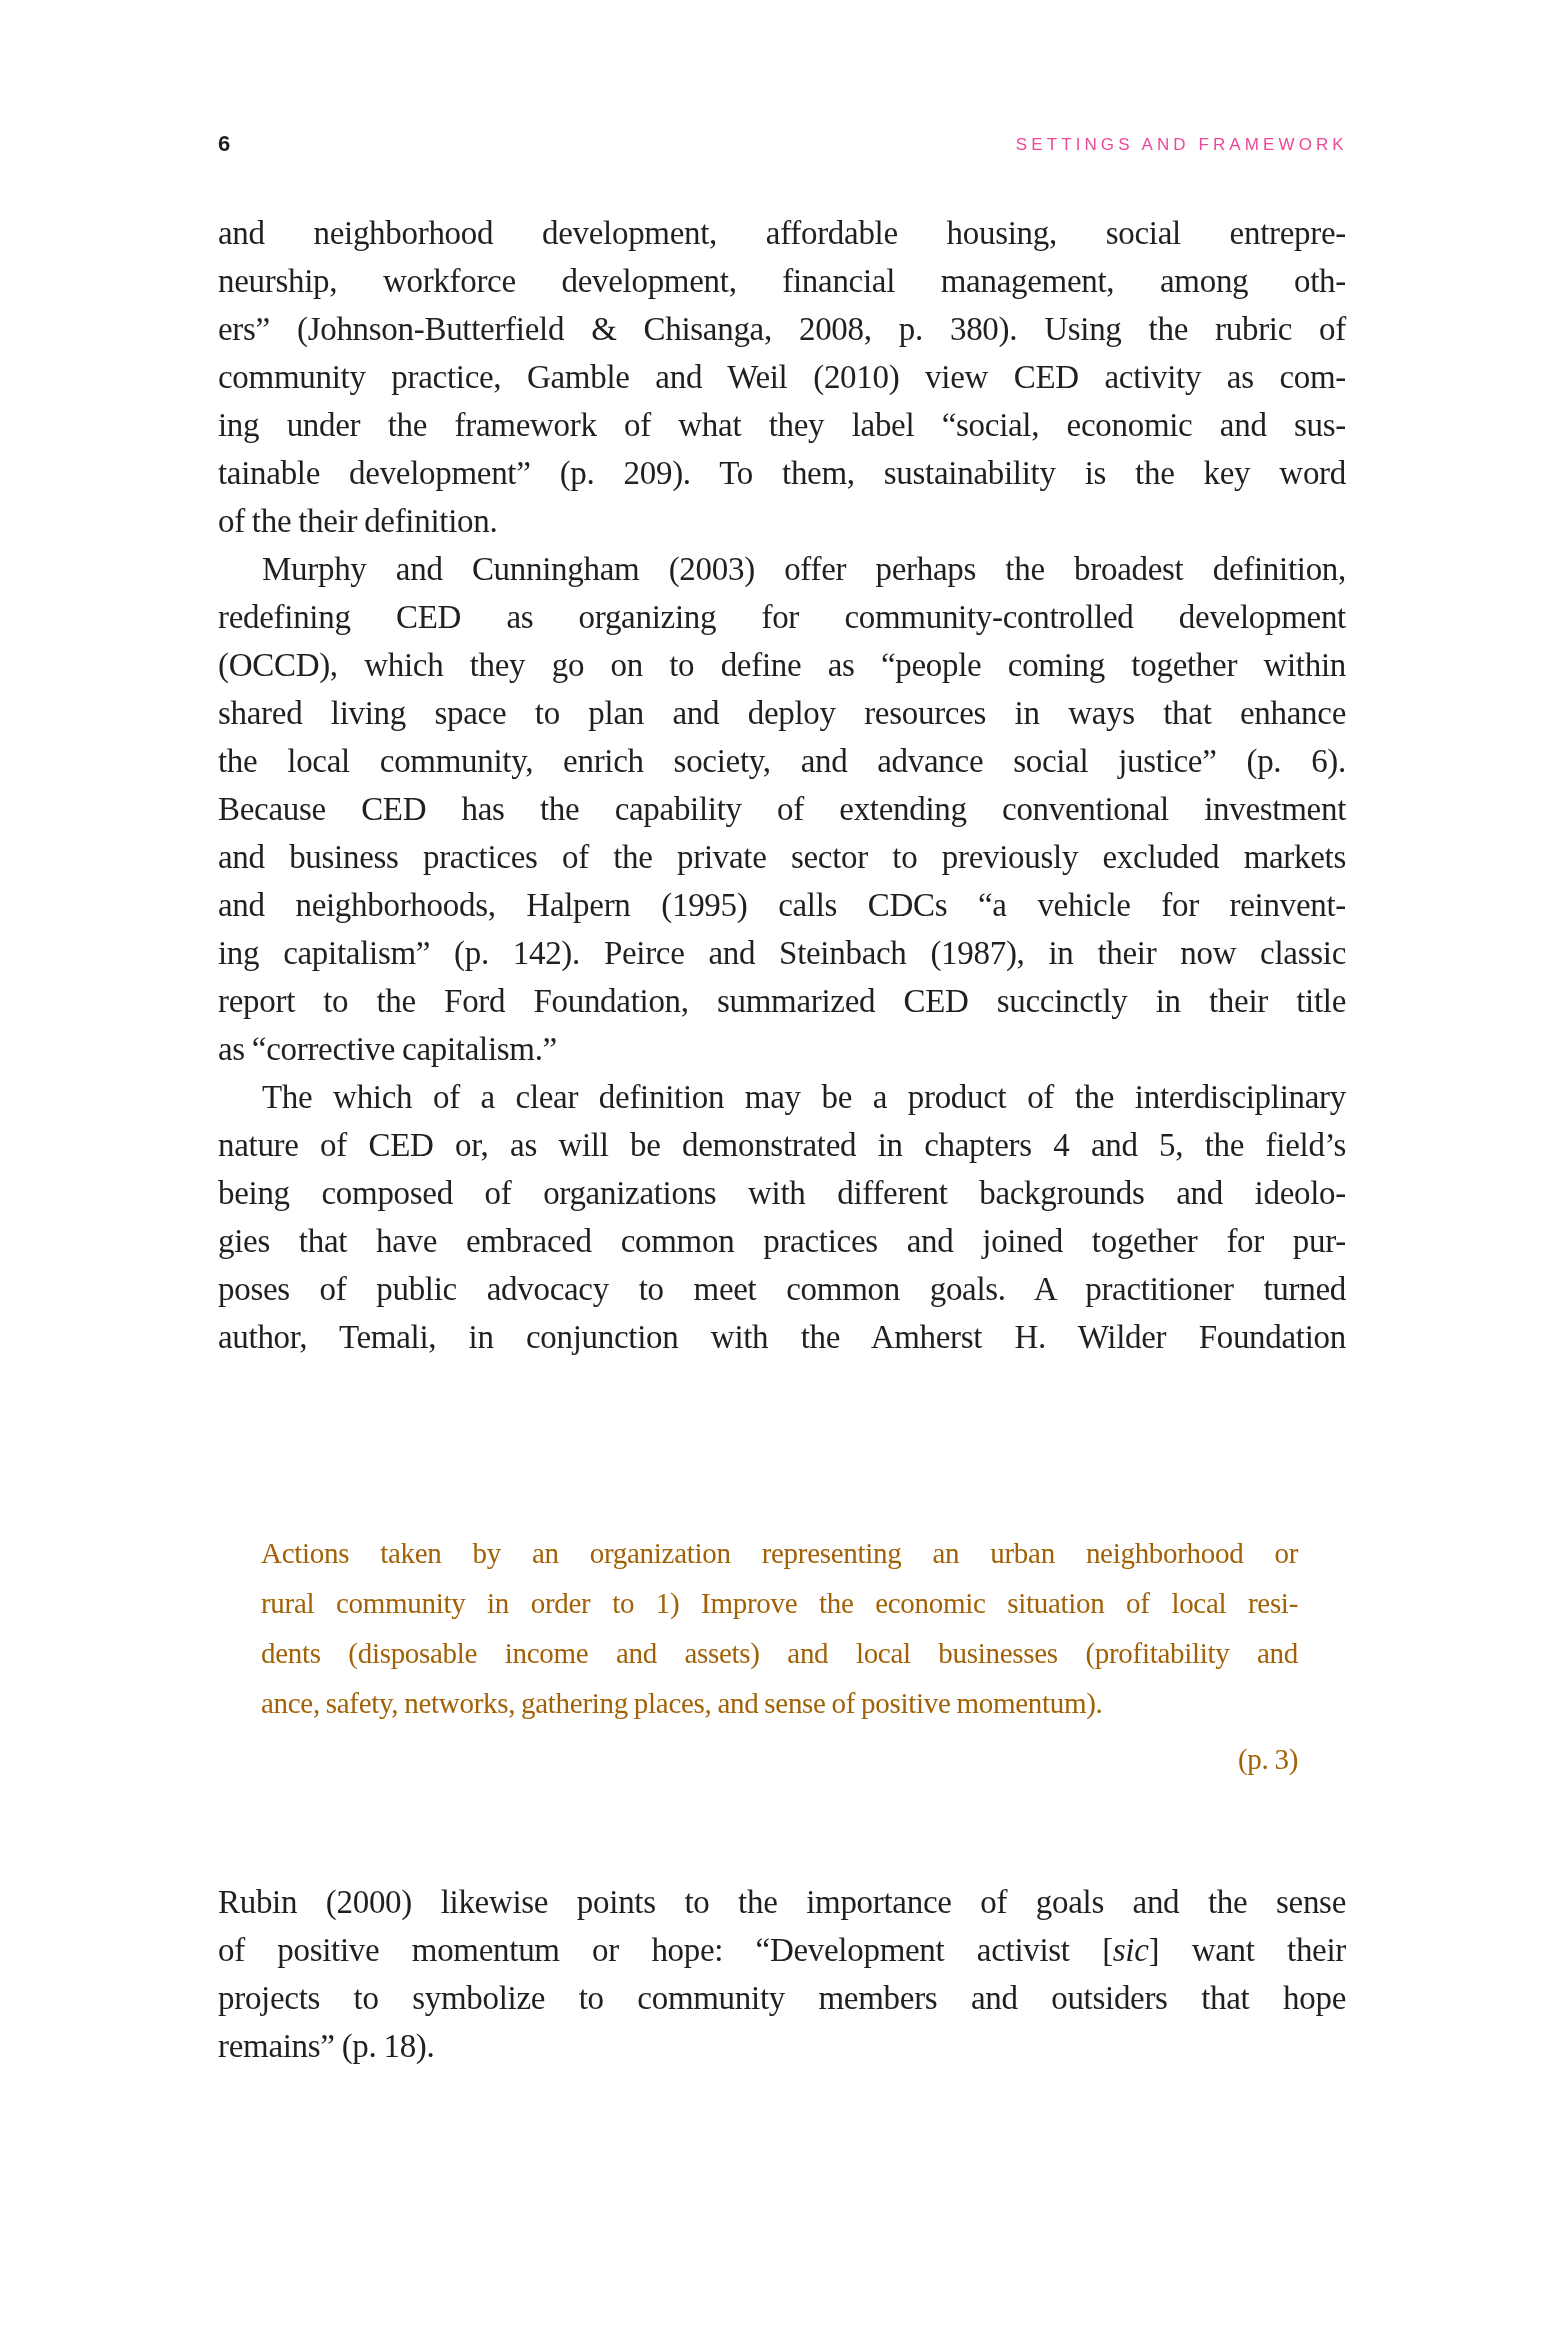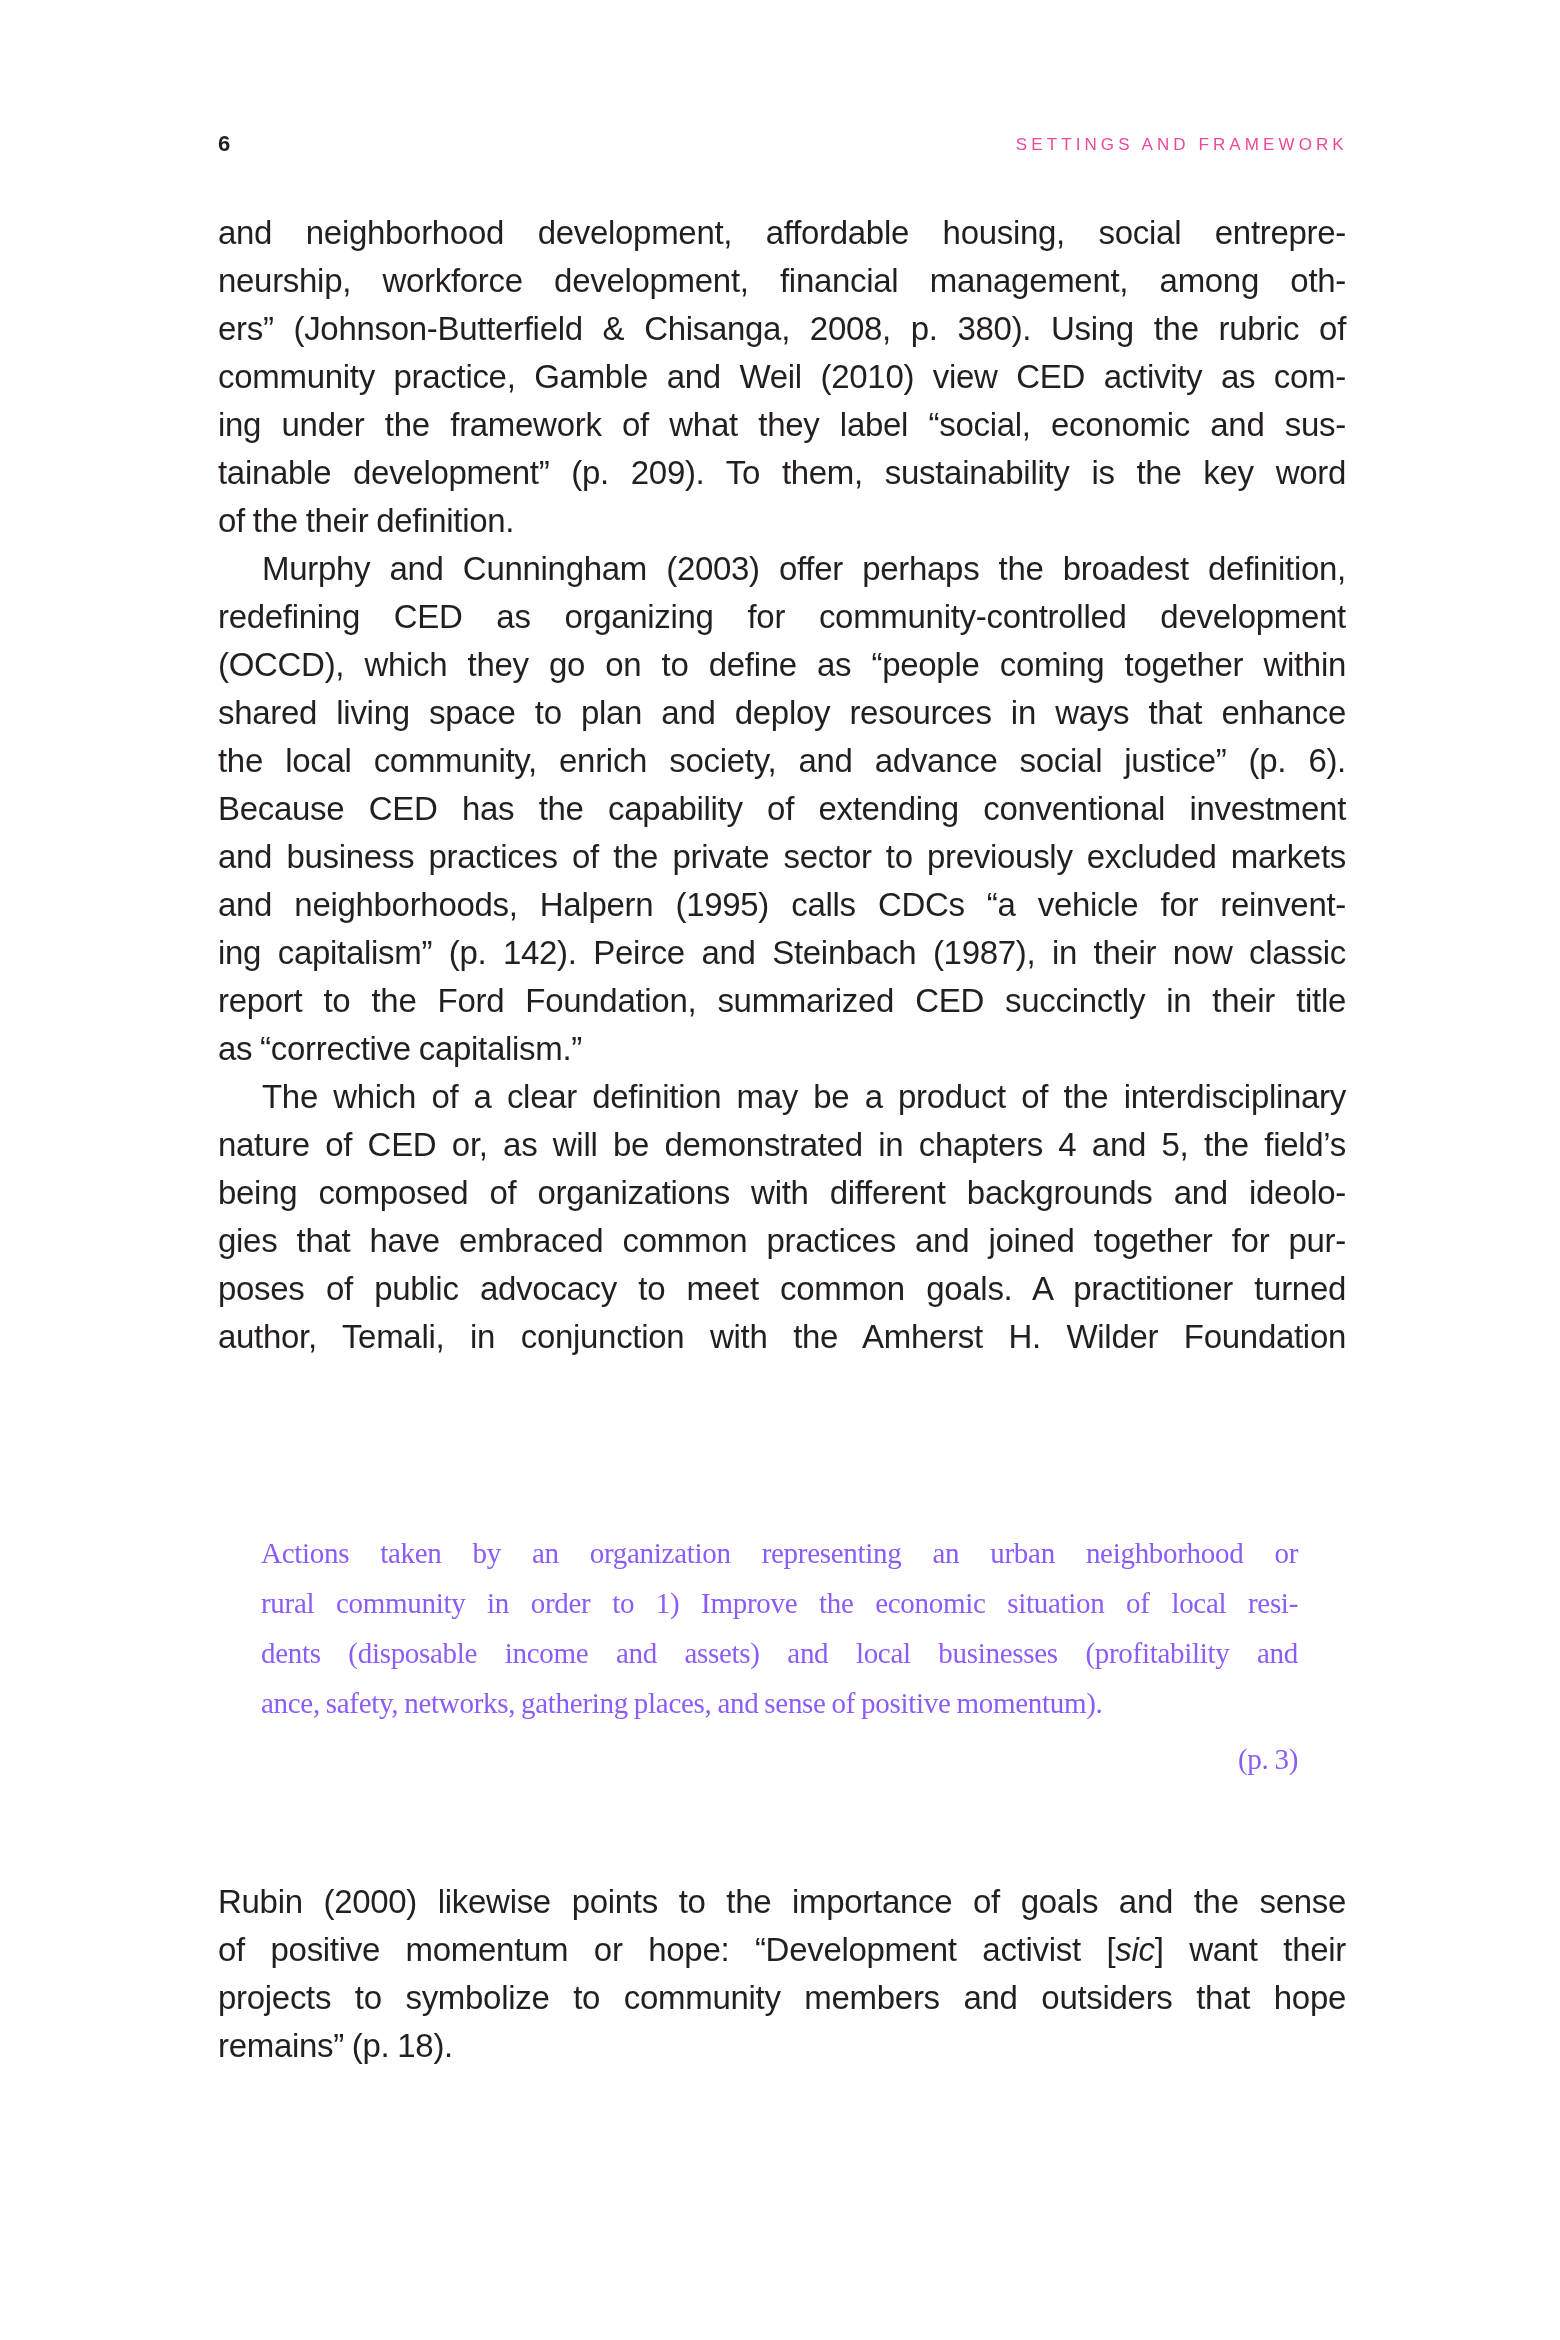--- a/index.html
+++ b/index.html
@@ -11,35 +11,35 @@
     font-size: 22px; line-height: 23px; color: #231f20;
   }
   .running-head {
     position: absolute; right: 217px; top: 135px;
     font-family: "Liberation Sans", sans-serif; font-size: 17px;
     letter-spacing: 4.1px; line-height: 19px; color: #ec4899;
     margin-right: -3.8px;
   }
   .body-text {
     position: absolute; left: 218px; width: 1128px;
-    font-family: Liberation Sans, sans-serif; font-size: 33px;
+    font-family: Liberation Serif, serif; font-size: 33px;
     color: #231f20;
   }
   .line {
     display: block; height: 48px; line-height: 48px;
     white-space: nowrap; text-align: justify; text-align-last: justify;
     letter-spacing: -0.3px; word-spacing: -1px;
   }
   .line.last { text-align-last: left; }
   .line.indent { padding-left: 44px; }
   .block1 { top: 209px; }
   .quote {
     position: absolute; left: 261px; width: 1037px;
     font-family: "Liberation Serif", serif; font-size: 29px;
-    color: #8b5cf6; top: 1528px;
+    color: #a16207; top: 1528px;
   }
   .quote .line { height: 50px; line-height: 50px; letter-spacing: -0.3px; word-spacing: -1px; }
   .quote .cite { text-align: center; text-align-last: right; height: 54px; line-height: 54px; margin-top: 3.8px; }
   .block2 { top: 1878px; }
   em { font-style: italic; }
 </style>
 </head>
 <body>
 
 <div class="page">

